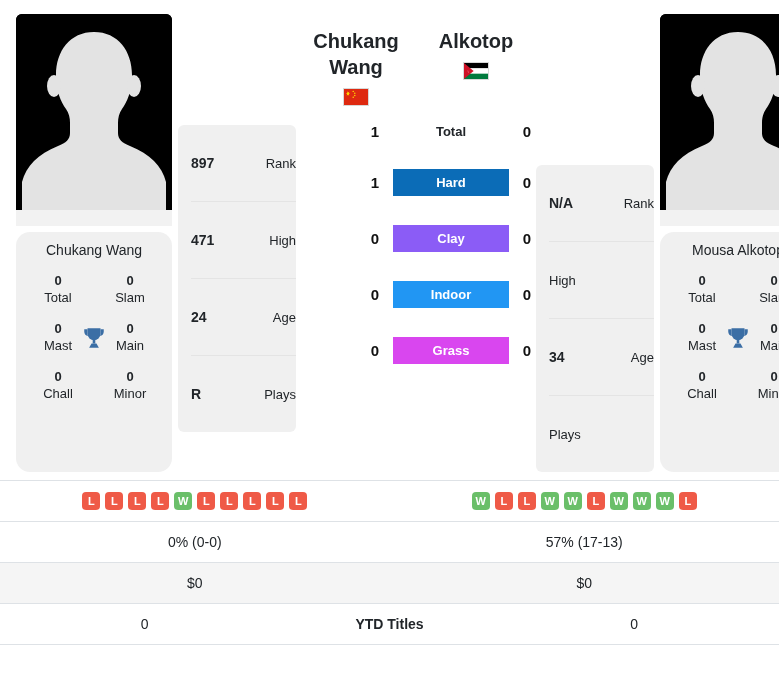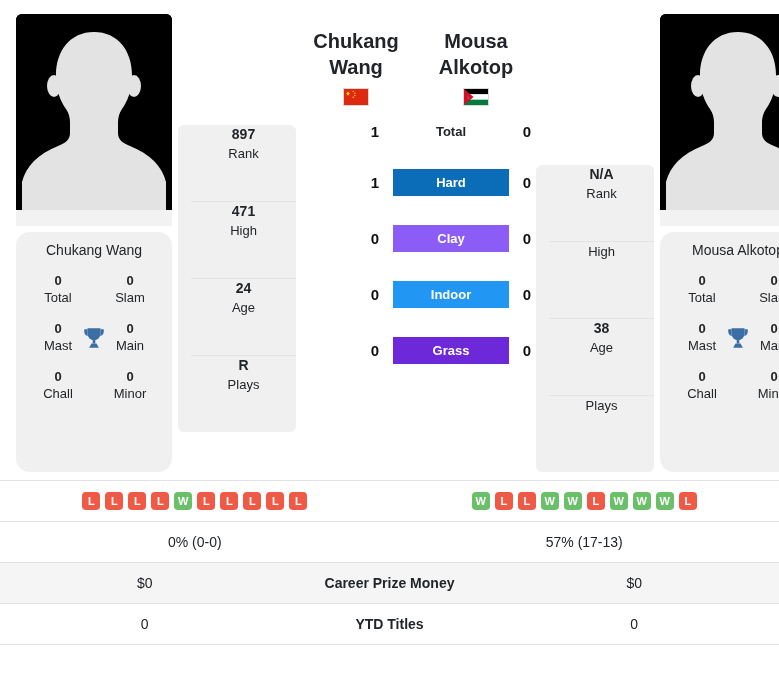--- a/index.html
+++ b/index.html
@@ -84,23 +84,23 @@
   
   .stats-col { width: 118px; flex: 0 0 118px; }
   .stats-card {
     background: #f0f0f0;
     border-radius: 6px;
     overflow: hidden;
   }
   .stat-row {
     height: 76px;
     display: flex;
-    flex-direction: column;
+    flex-direction: row;
     align-items: center;
-    justify-content: flex-start;
+    justify-content: space-between;
     border-bottom: 1px solid #e4e4e4;
     margin-left: 13px;
   }
   .stat-row:last-child { border-bottom: none; }
   .stat-row .val {
     font-size: 14px;
     font-weight: bold;
     line-height: 19px;
   }
   .stat-row .val:empty { display: none; }
@@ -304,21 +304,20 @@
           <svg class="flag" viewBox="0 0 30 20">
             <rect width="30" height="20" fill="#de2910"></rect>
             <path d="M5 3.2l1 3.1 2.6-1.9-1 3.1 2.6 0-2.6 1.9 1 3.1-2.6-1.9-2.6 1.9 1-3.1-2.6-1.9 2.6 0z" fill="#ffde00" transform="scale(0.62) translate(2,1)"></path>
             <circle cx="11.5" cy="3" r="0.9" fill="#ffde00"></circle>
             <circle cx="13.5" cy="5.2" r="0.9" fill="#ffde00"></circle>
             <circle cx="13.5" cy="8.2" r="0.9" fill="#ffde00"></circle>
             <circle cx="11.5" cy="10.3" r="0.9" fill="#ffde00"></circle>
           </svg>
         </div>
         <div class="name-block">
-          <div class="pname">Mousa</div>
           <div class="pname">Alkotop</div>
           <svg class="flag" viewBox="0 0 30 20">
             <rect width="30" height="6.67" y="0" fill="#000000"></rect>
             <rect width="30" height="6.67" y="6.67" fill="#ffffff"></rect>
             <rect width="30" height="6.66" y="13.34" fill="#007a3d"></rect>
             <path d="M0 0L12 10L0 20z" fill="#ce1126"></path>
             <path d="M4.2 9.2l0.5 1.1 1.1-0.5-0.5 1.1 1.1 0.5-1.1 0.4 0.1-1.1z" fill="#ffffff"></path>
           </svg>
         </div>
       </div>
@@ -339,38 +338,38 @@
           <div class="surface" style="background:#8b5cf6">Clay</div>
           <div class="h2h-num">0</div>
         </div>
         <div class="h2h-row">
           <div class="h2h-num">0</div>
           <div class="surface" style="background:#2196f3">Indoor</div>
           <div class="h2h-num">0</div>
         </div>
         <div class="h2h-row">
           <div class="h2h-num">0</div>
-          <div class="surface" style="background:#6d28d9">Grass</div>
+          <div class="surface" style="background:#d946ef">Grass</div>
           <div class="h2h-num">0</div>
         </div>
       </div>
     </div>
 
     <div class="stats-col right-stats">
       <div class="stats-card">
         <div class="stat-row">
           <div class="val">N/A</div>
           <div class="cap">Rank</div>
         </div>
         <div class="stat-row">
 
           <div class="cap">High</div>
         </div>
         <div class="stat-row">
-          <div class="val">38</div>
+          <div class="val">34</div>
           <div class="cap">Age</div>
         </div>
         <div class="stat-row">
 
           <div class="cap">Plays</div>
         </div>
       </div>
     </div>
 
     <div class="player-col">
@@ -457,21 +456,20 @@
     </div>
 
 
     <div class="trow">
       <div class="tleft">0% (0-0)</div>
       <div class="tright">57% (17-13)</div>
     </div>
 
     <div class="trow alt">
       <div class="tleft">$0</div>
-      <div class="tmid">Career Prize Money</div>
       <div class="tright">$0</div>
     </div>
 
     <div class="trow">
       <div class="tleft">0</div>
       <div class="tmid">YTD Titles</div>
       <div class="tright">0</div>
     </div>
 
   </div>

